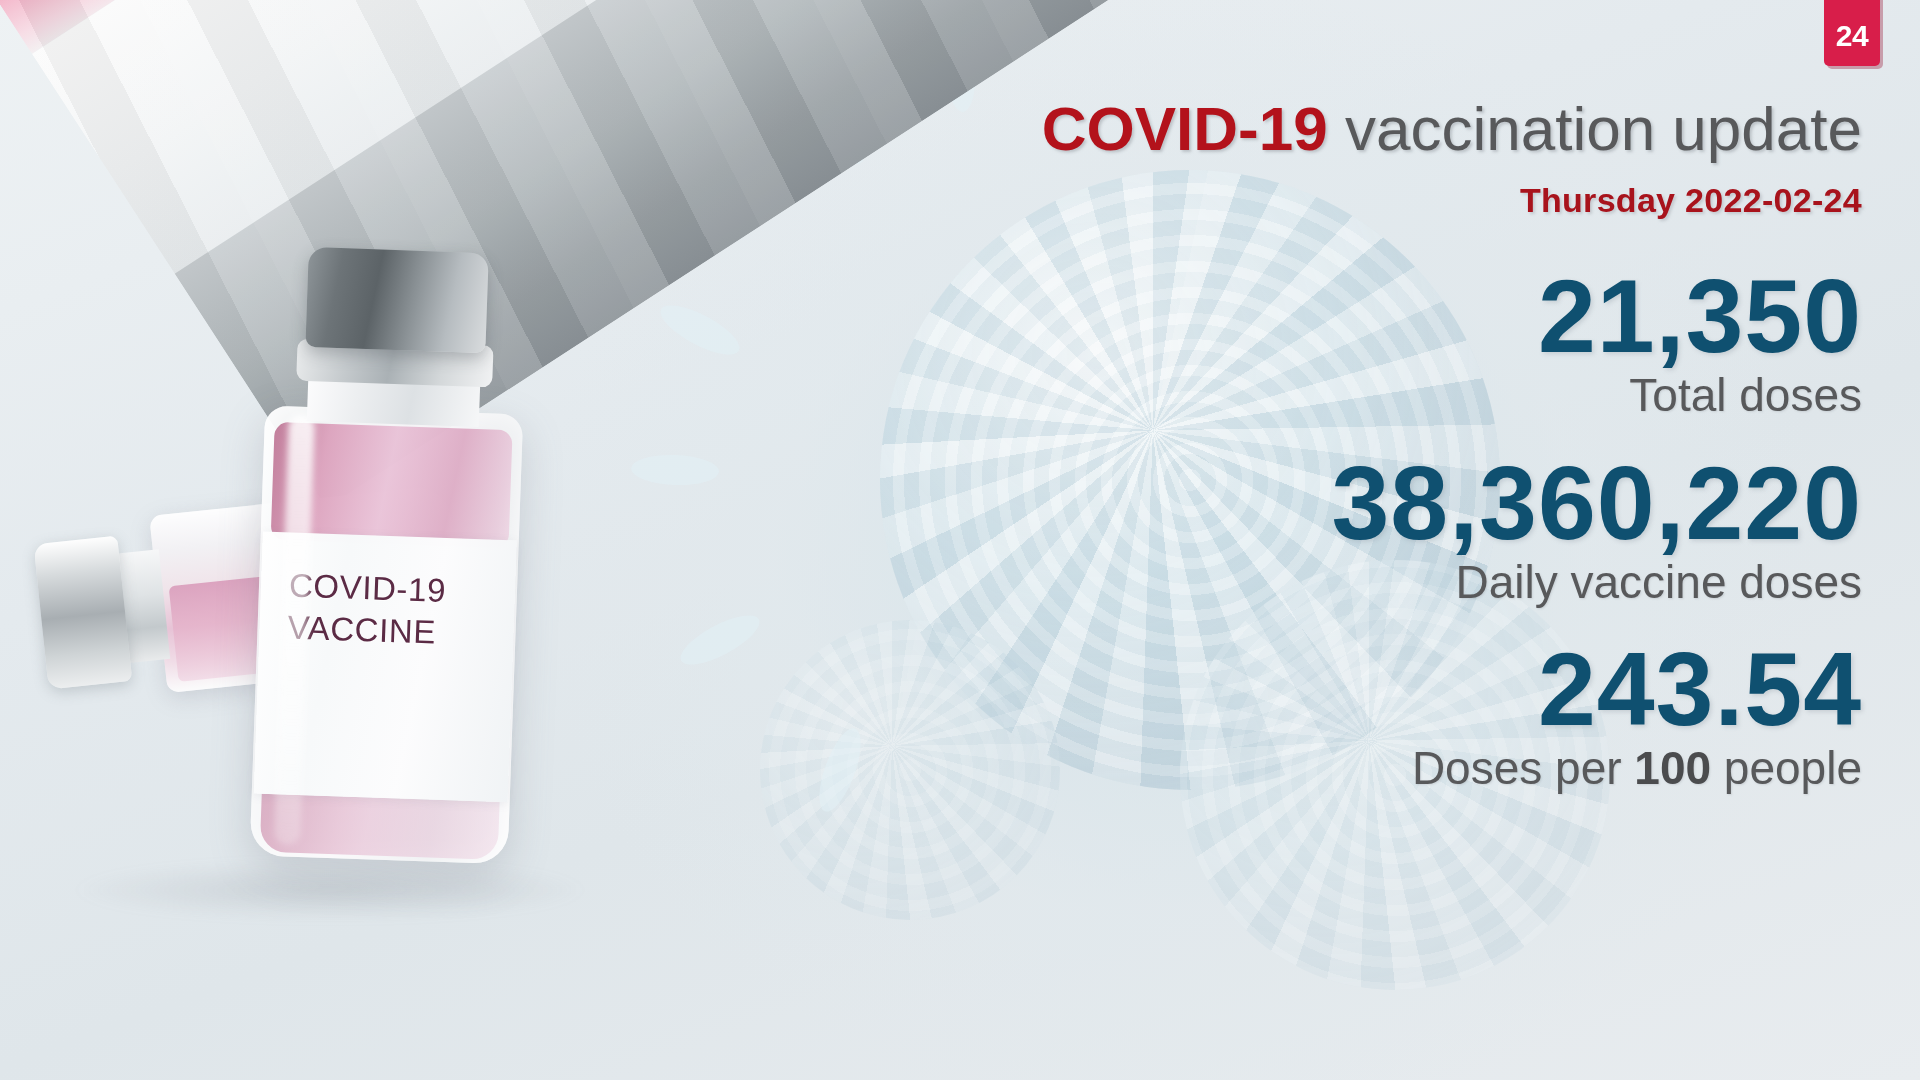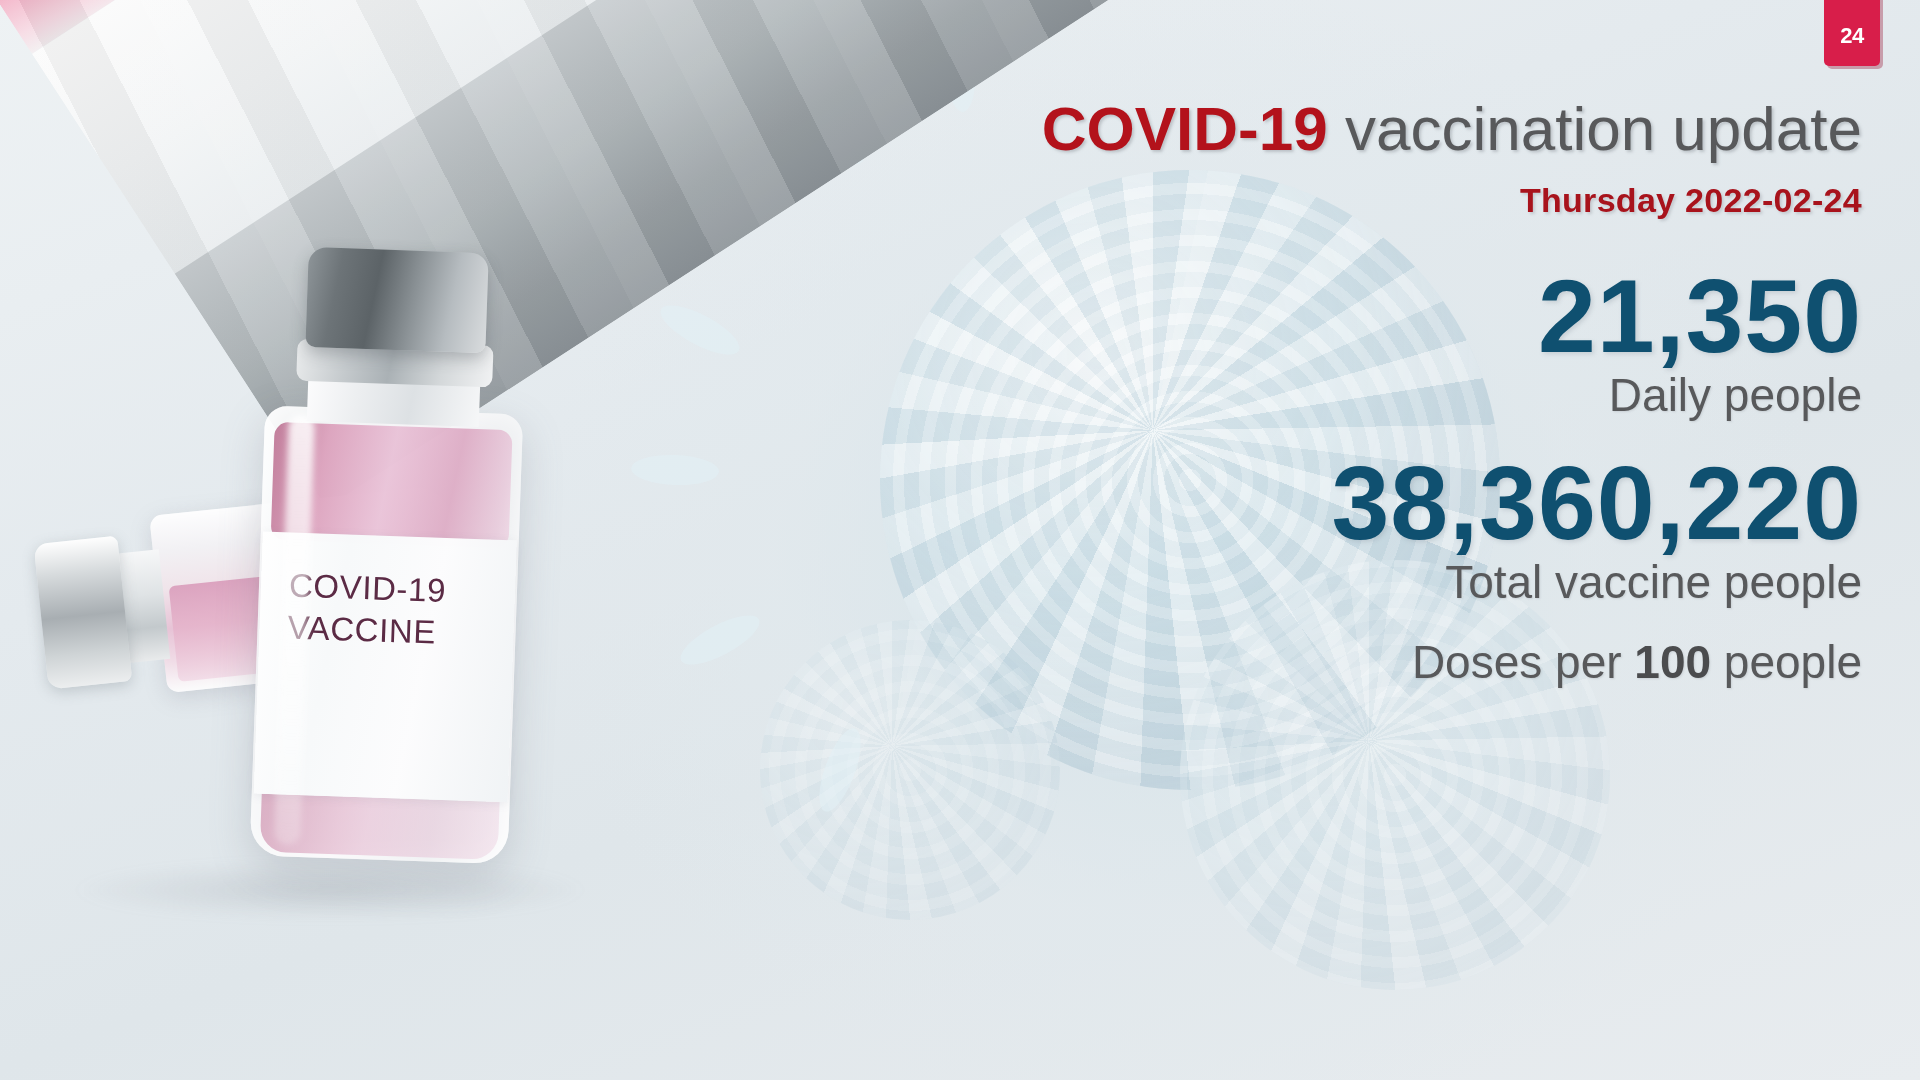--- a/index.html
+++ b/index.html
@@ -178,21 +178,21 @@
   
   #logo {
     position:absolute; right:40px; top:-6px;
     width:56px; height:72px;
     border-radius:0 0 5px 5px;
     background:#d81e4a;
     display:flex; align-items:center; justify-content:center;
     box-shadow:3px 3px 0 rgba(150,18,48,.35);
   }
   #logo span {
-    color:#fff; font-size:22px; font-weight:700;
+    color:#fff; font-size:30px; font-weight:700;
     letter-spacing:-.5px; line-height:1;
     margin-top:12px;
   }
 
   
   #content {
     position:absolute; right:58px; top:96px;
     width:980px;
     text-align:right;
   }
@@ -297,26 +297,27 @@
   <div id="content">
 
     <div id="title">
       <span class="hl">COVID-19</span><span class="rest"> vaccination update</span>
     </div>
 
     <div id="date">Thursday 2022-02-24</div>
 
     <div class="stat s1">
       <div class="num">21,350</div>
-      <div class="lbl">Daily people</div>
+      <div class="lbl">Total doses</div>
     </div>
 
     <div class="stat s2">
       <div class="num">38,360,220</div>
-      <div class="lbl">Total vaccine people</div>
+      <div class="lbl">Daily vaccine doses</div>
     </div>
 
     <div class="stat s3">
+      <div class="num">243.54</div>
       <div class="lbl"><span>Doses per </span><b>100</b><span> people</span></div>
     </div>
 
   </div>
 </div>
 
 </body></html>

